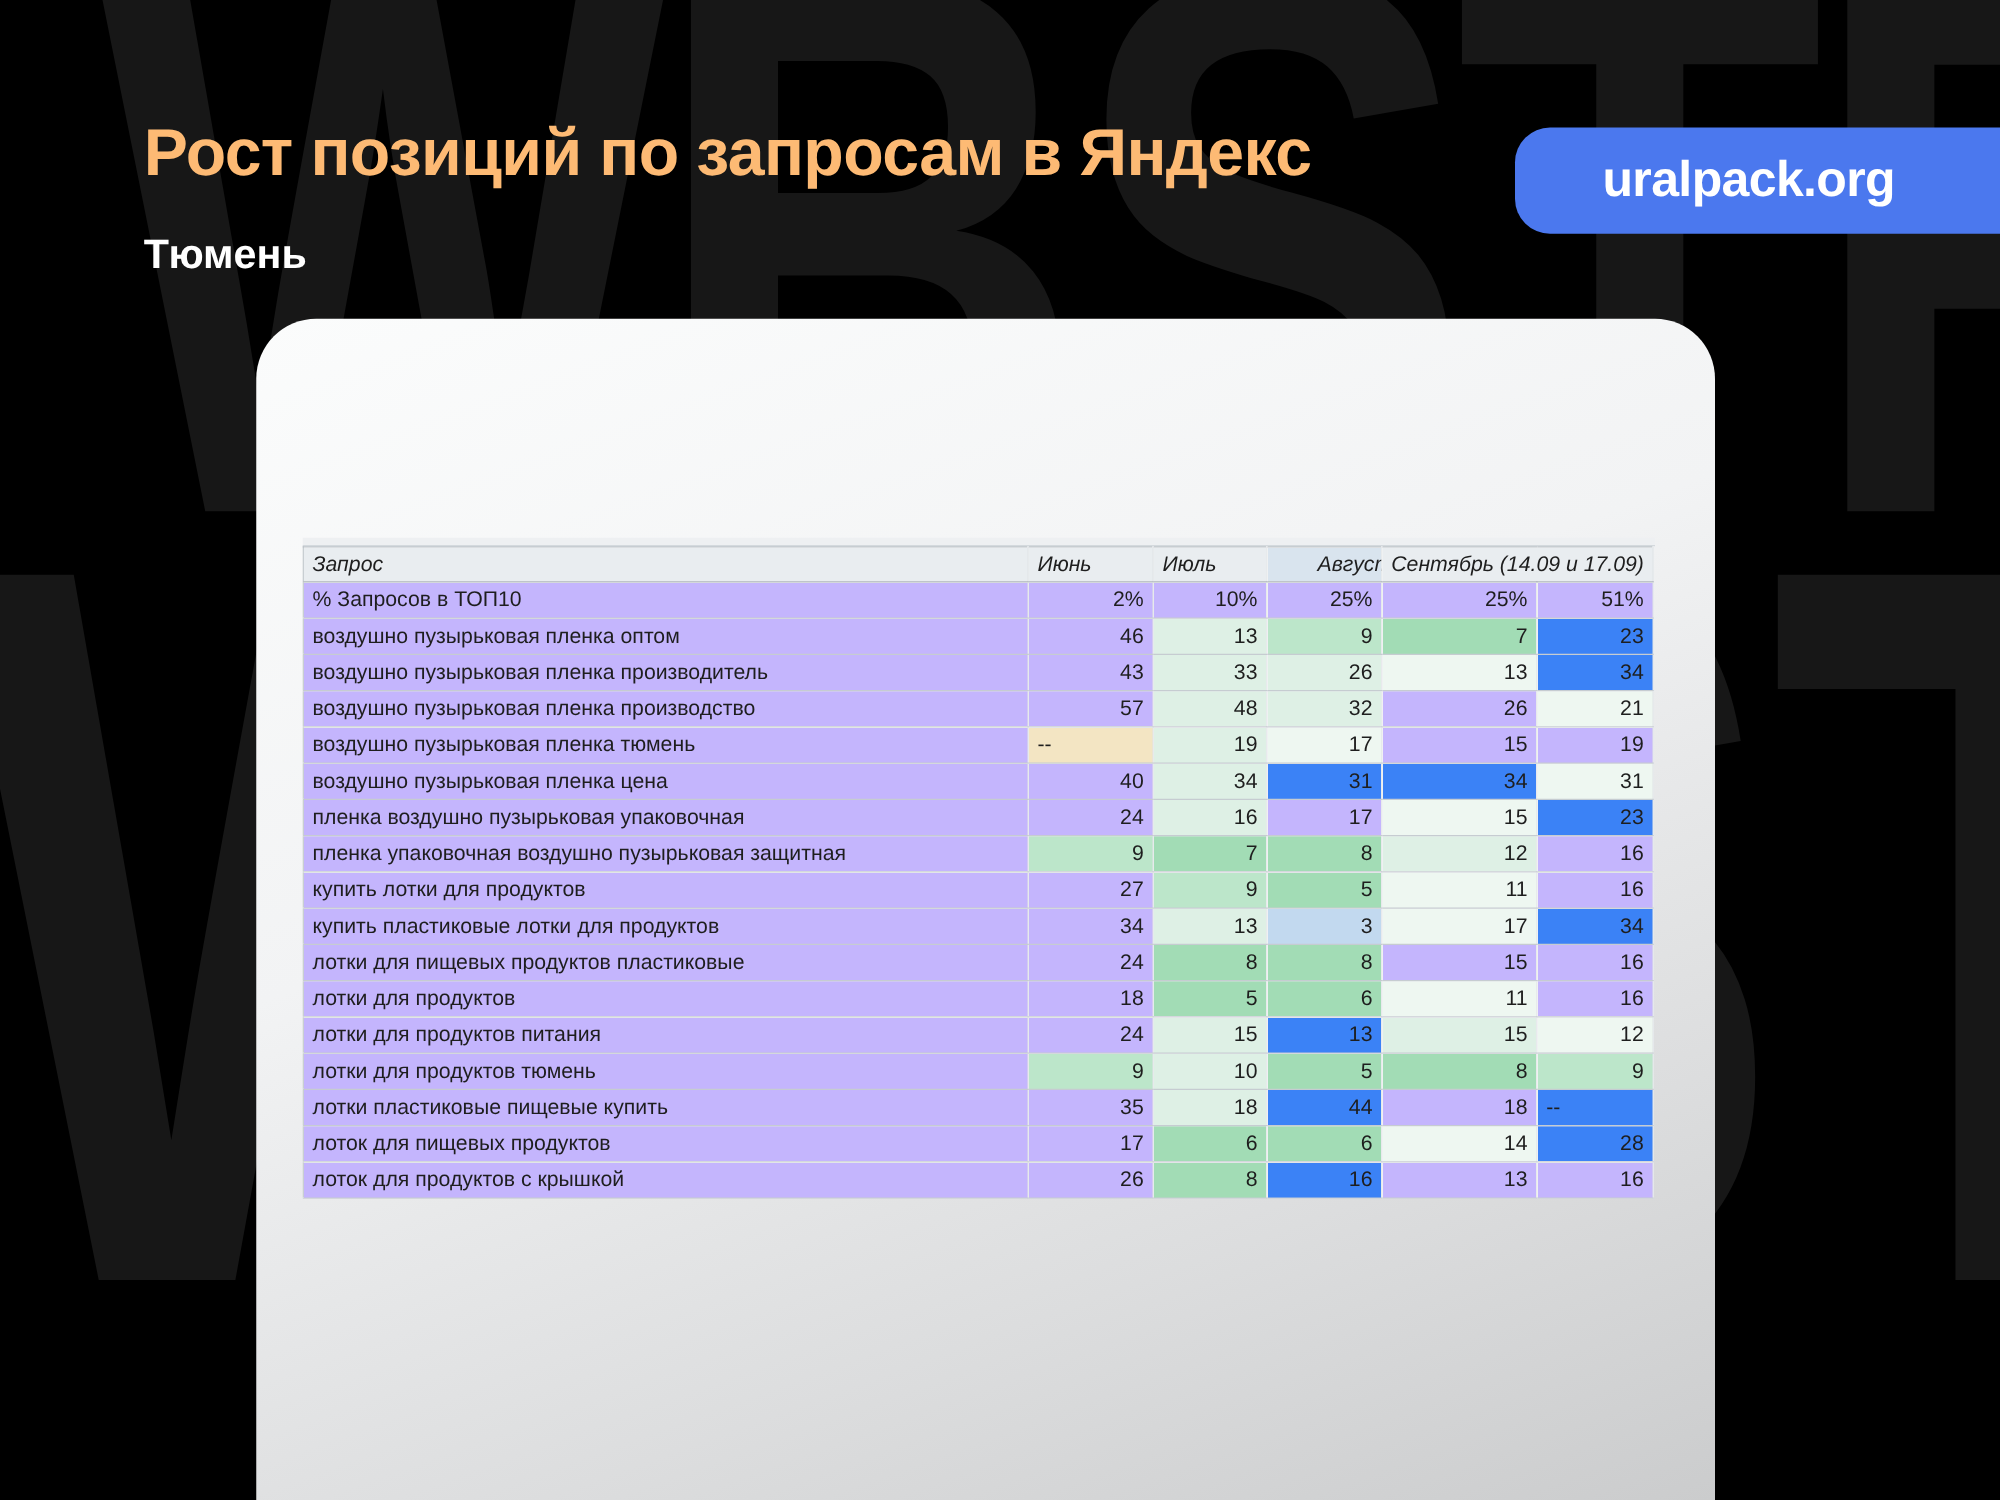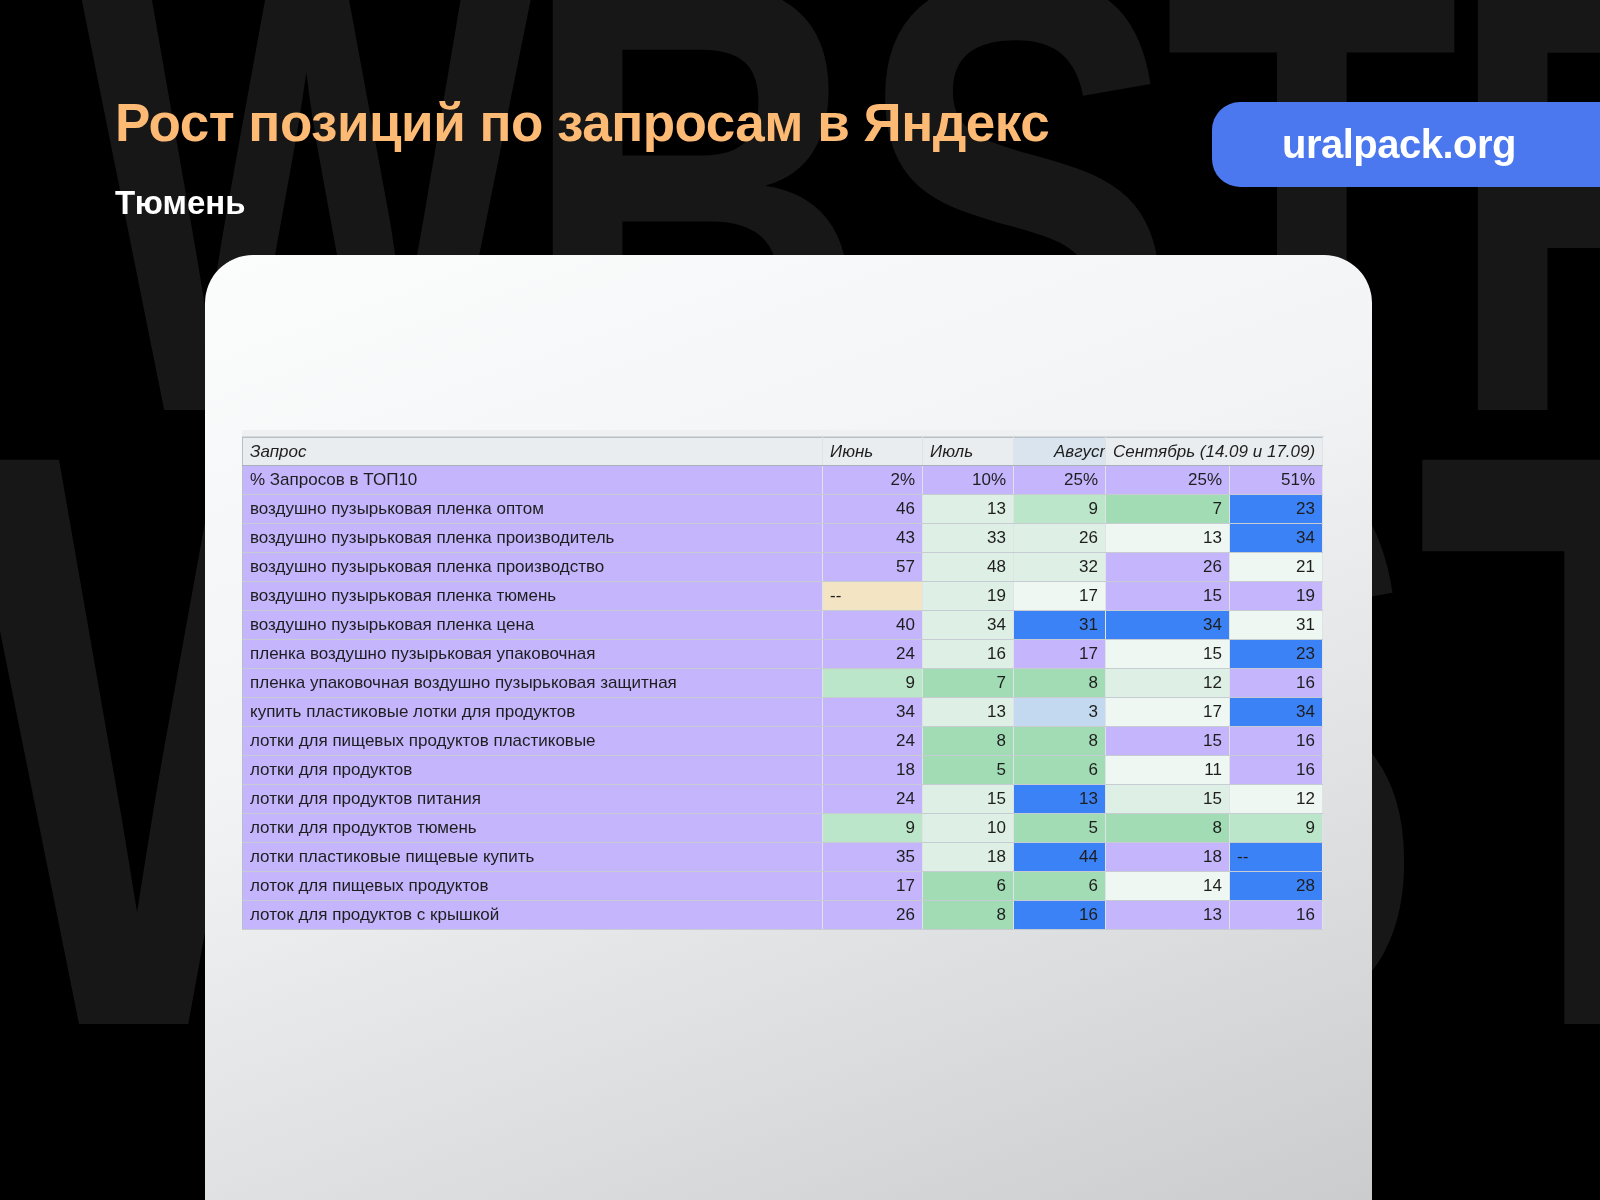--- a/index.html
+++ b/index.html
@@ -188,20 +188,28 @@
         </tr>
         <tr>
           <td class="q c-w">пленка упаковочная воздушно пузырьковая защитная</td>
           <td class="v c-mg2">9</td>
           <td class="v c-mg">7</td>
           <td class="v c-mg">8</td>
           <td class="v c-lg">12</td>
           <td class="v c-w">16</td>
         </tr>
         <tr>
+          <td class="q c-w">купить лотки для продуктов</td>
+          <td class="v c-w">27</td>
+          <td class="v c-mg2">9</td>
+          <td class="v c-mg">5</td>
+          <td class="v c-vlg">11</td>
+          <td class="v c-w">16</td>
+        </tr>
+        <tr>
           <td class="q c-w">купить пластиковые лотки для продуктов</td>
           <td class="v c-w">34</td>
           <td class="v c-lg">13</td>
           <td class="v c-b">3</td>
           <td class="v c-vlg">17</td>
           <td class="v c-p">34</td>
         </tr>
         <tr>
           <td class="q c-w">лотки для пищевых продуктов пластиковые</td>
           <td class="v c-w">24</td>

